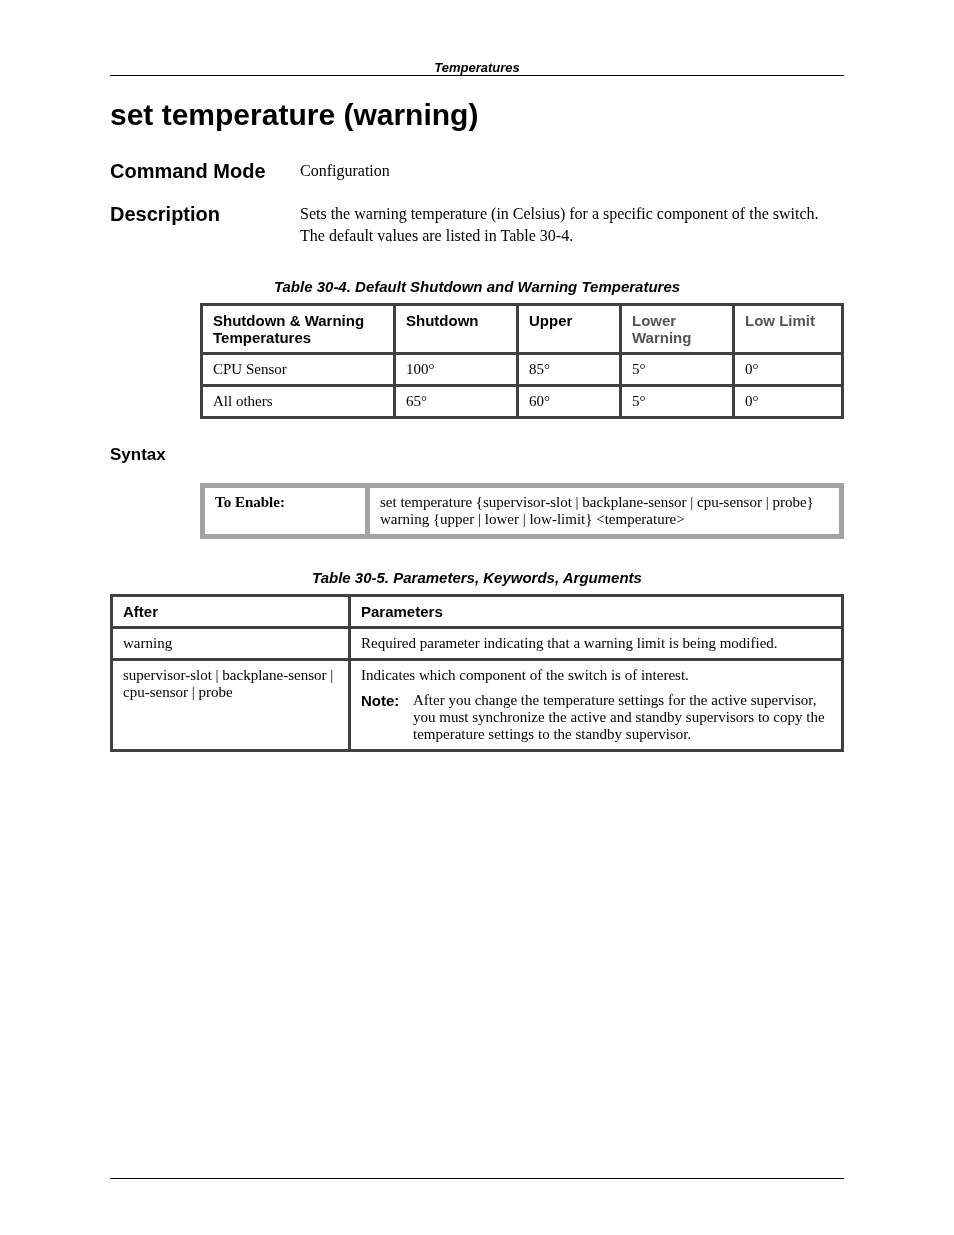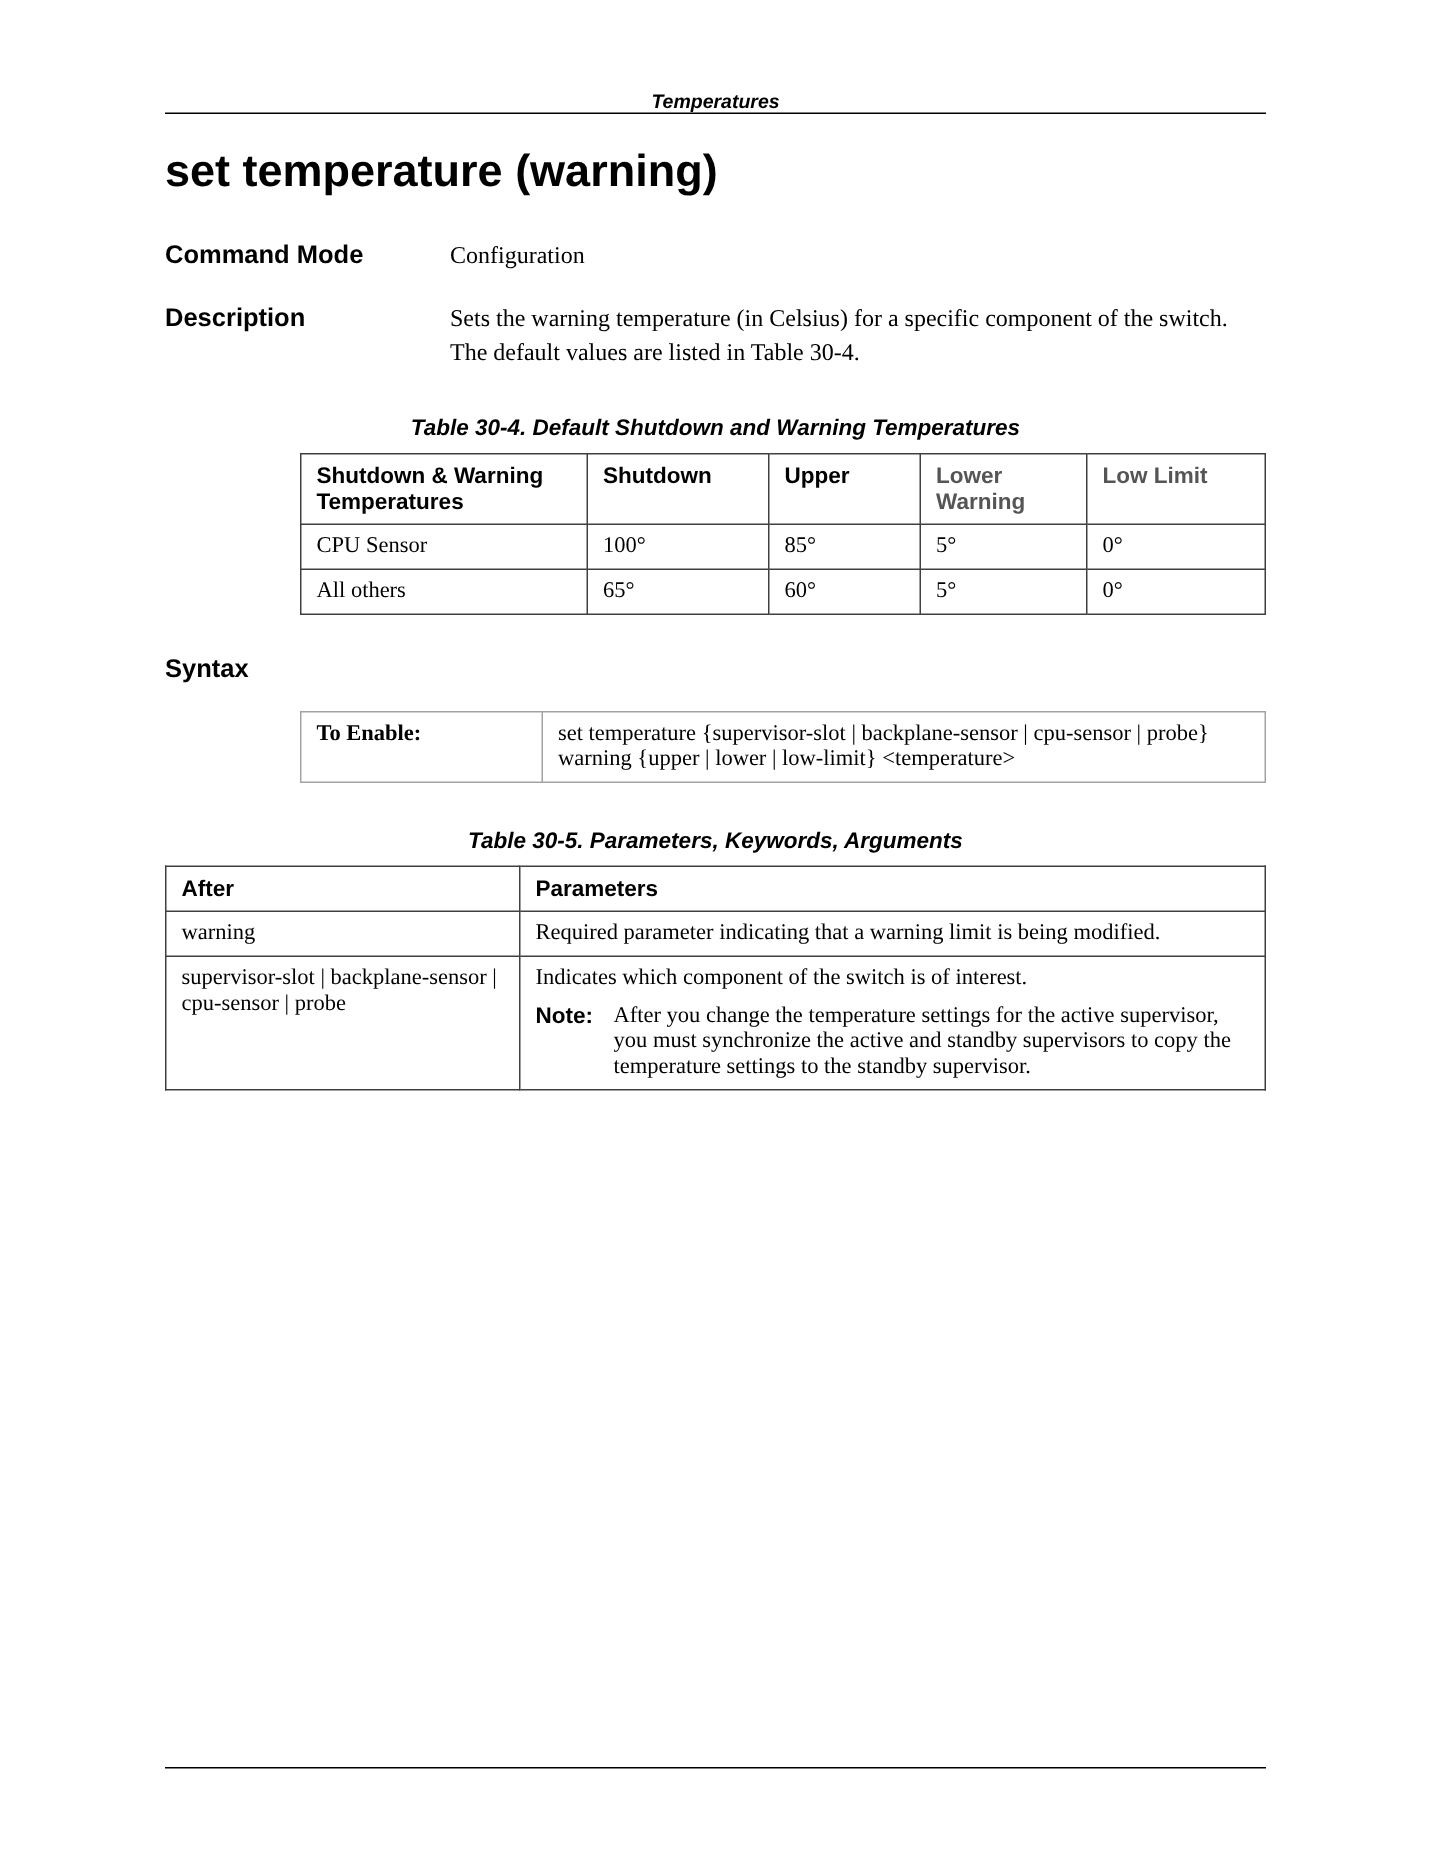--- a/index.html
+++ b/index.html
@@ -34,21 +34,21 @@
     margin: 0 0 28px 0;
   }
   .field-row {
     display: flex;
     margin-bottom: 20px;
     align-items: flex-start;
   }
   .field-label {
     font-family: Arial, "Helvetica Neue", sans-serif;
     font-weight: bold;
-    font-size: 17px;
+    font-size: 20px;
     width: 190px;
     flex: none;
   }
   .field-value {
     flex: 1;
     font-size: 16px;
     line-height: 1.4;
   }
   .table-caption {
     font-family: Arial, "Helvetica Neue", sans-serif;
@@ -58,21 +58,21 @@
     text-align: center;
     margin: 30px 0 8px 0;
   }
   table.boxed {
     border-collapse: collapse;
     border: 1.5px solid #000;
     width: 100%;
     font-size: 15px;
   }
   table.boxed th, table.boxed td {
-    border: 1px solid #404040;
+    border: 3px solid #404040;
     padding: 6px 10px;
     text-align: left;
     vertical-align: top;
   }
   table.boxed th {
     font-family: Arial, "Helvetica Neue", sans-serif;
     font-weight: bold;
   }
   .defaults-wrap { margin-left: 90px; margin-right: 0; }
   .syntax-heading {
@@ -82,21 +82,21 @@
     margin: 26px 0 18px 0;
   }
   .syntax-table-wrap { margin-left: 90px; }
   table.syntax {
     border-collapse: collapse;
     border: 1.5px solid #000;
     width: 100%;
     font-size: 15px;
   }
   table.syntax td {
-    border: 1px solid #a3a3a3;
+    border: 5px solid #a3a3a3;
     padding: 6px 10px;
     vertical-align: top;
     margin-top: 35px;
   }
   table.syntax td.sx-label {
     font-family: "Times New Roman", serif;
     font-weight: bold;
     width: 140px;
   }
   .note-label {

